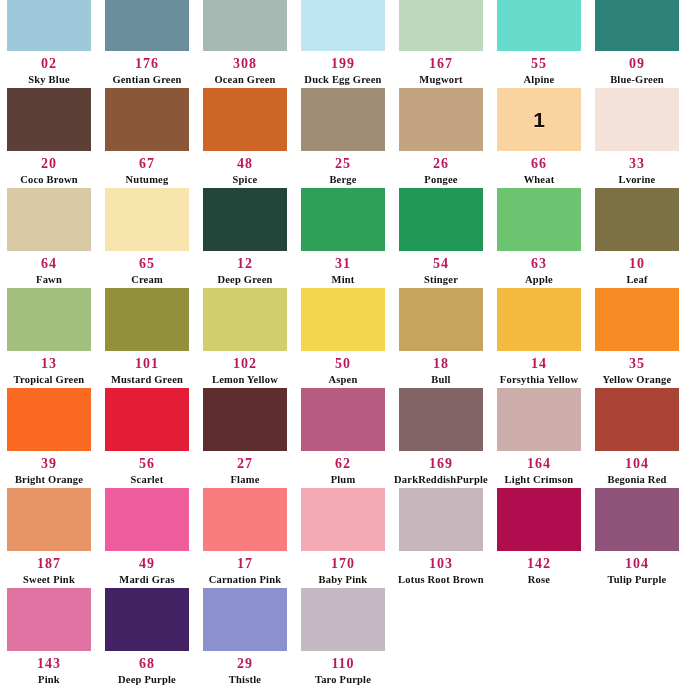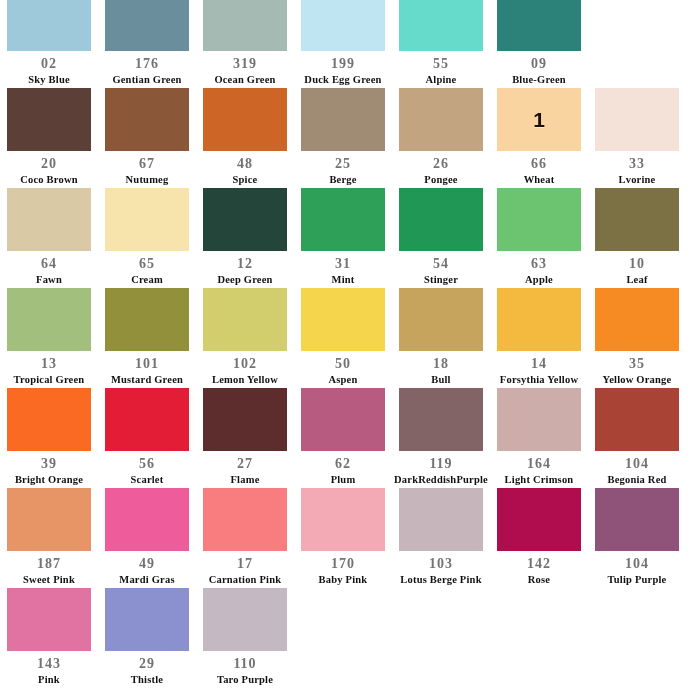--- a/index.html
+++ b/index.html
@@ -60,21 +60,21 @@
     box-sizing: border-box;
   }
   .row-clipped .swatch-chip {
     height: 52px;
     margin-top: 0;
   }
 
   .swatch-code {
     font-size: 14px;
     font-weight: bold;
-    color: #737373;
+    color: #be185d;
     letter-spacing: 1px;
     line-height: 1;
     margin-top: 6px;
     white-space: nowrap;
   }
 
   .swatch-name {
     font-size: 10.5px;
     font-weight: bold;
     color: #111111;
@@ -106,27 +106,32 @@
           <div class="swatch-code">02</div>
           <div class="swatch-name">Sky Blue</div>
         </div>
         <div class="swatch-cell">
           <div class="swatch-chip" style="background: rgb(107, 142, 156);"></div>
           <div class="swatch-code">176</div>
           <div class="swatch-name">Gentian Green</div>
         </div>
         <div class="swatch-cell">
           <div class="swatch-chip" style="background: rgb(165, 186, 178);"></div>
-          <div class="swatch-code">319</div>
+          <div class="swatch-code">308</div>
           <div class="swatch-name">Ocean Green</div>
         </div>
         <div class="swatch-cell">
           <div class="swatch-chip" style="background: rgb(191, 229, 242);"></div>
           <div class="swatch-code">199</div>
           <div class="swatch-name">Duck Egg Green</div>
+        </div>
+        <div class="swatch-cell">
+          <div class="swatch-chip" style="background: rgb(188, 216, 189);"></div>
+          <div class="swatch-code">167</div>
+          <div class="swatch-name">Mugwort</div>
         </div>
         <div class="swatch-cell">
           <div class="swatch-chip" style="background: rgb(102, 219, 203);"></div>
           <div class="swatch-code">55</div>
           <div class="swatch-name">Alpine</div>
         </div>
         <div class="swatch-cell">
           <div class="swatch-chip" style="background: rgb(44, 130, 120);"></div>
           <div class="swatch-code">09</div>
           <div class="swatch-name">Blue-Green</div>
@@ -261,21 +266,21 @@
           <div class="swatch-code">27</div>
           <div class="swatch-name">Flame</div>
         </div>
         <div class="swatch-cell">
           <div class="swatch-chip" style="background: rgb(184, 91, 129);"></div>
           <div class="swatch-code">62</div>
           <div class="swatch-name">Plum</div>
         </div>
         <div class="swatch-cell">
           <div class="swatch-chip" style="background: rgb(130, 100, 103);"></div>
-          <div class="swatch-code">119</div>
+          <div class="swatch-code">169</div>
           <div class="swatch-name">DarkReddishPurple</div>
         </div>
         <div class="swatch-cell">
           <div class="swatch-chip" style="background: rgb(205, 173, 169);"></div>
           <div class="swatch-code">164</div>
           <div class="swatch-name">Light Crimson</div>
         </div>
         <div class="swatch-cell">
           <div class="swatch-chip" style="background: rgb(168, 67, 53);"></div>
           <div class="swatch-code">104</div>
@@ -299,40 +304,45 @@
           <div class="swatch-name">Carnation Pink</div>
         </div>
         <div class="swatch-cell">
           <div class="swatch-chip" style="background: rgb(244, 170, 180);"></div>
           <div class="swatch-code">170</div>
           <div class="swatch-name">Baby Pink</div>
         </div>
         <div class="swatch-cell">
           <div class="swatch-chip" style="background: rgb(198, 182, 187);"></div>
           <div class="swatch-code">103</div>
-          <div class="swatch-name">Lotus Berge Pink</div>
+          <div class="swatch-name">Lotus Root Brown</div>
         </div>
         <div class="swatch-cell">
           <div class="swatch-chip" style="background: rgb(176, 13, 78);"></div>
           <div class="swatch-code">142</div>
           <div class="swatch-name">Rose</div>
         </div>
         <div class="swatch-cell">
           <div class="swatch-chip" style="background: rgb(143, 82, 121);"></div>
           <div class="swatch-code">104</div>
           <div class="swatch-name">Tulip Purple</div>
         </div>
       </div>
       <div class="swatch-row">
         <div class="swatch-cell">
           <div class="swatch-chip" style="background: rgb(225, 115, 162);"></div>
           <div class="swatch-code">143</div>
           <div class="swatch-name">Pink</div>
         </div>
         <div class="swatch-cell">
+          <div class="swatch-chip" style="background: rgb(67, 34, 99);"></div>
+          <div class="swatch-code">68</div>
+          <div class="swatch-name">Deep Purple</div>
+        </div>
+        <div class="swatch-cell">
           <div class="swatch-chip" style="background: rgb(139, 145, 207);"></div>
           <div class="swatch-code">29</div>
           <div class="swatch-name">Thistle</div>
         </div>
         <div class="swatch-cell">
           <div class="swatch-chip" style="background: rgb(196, 185, 194);"></div>
           <div class="swatch-code">110</div>
           <div class="swatch-name">Taro Purple</div>
         </div>
       </div>

